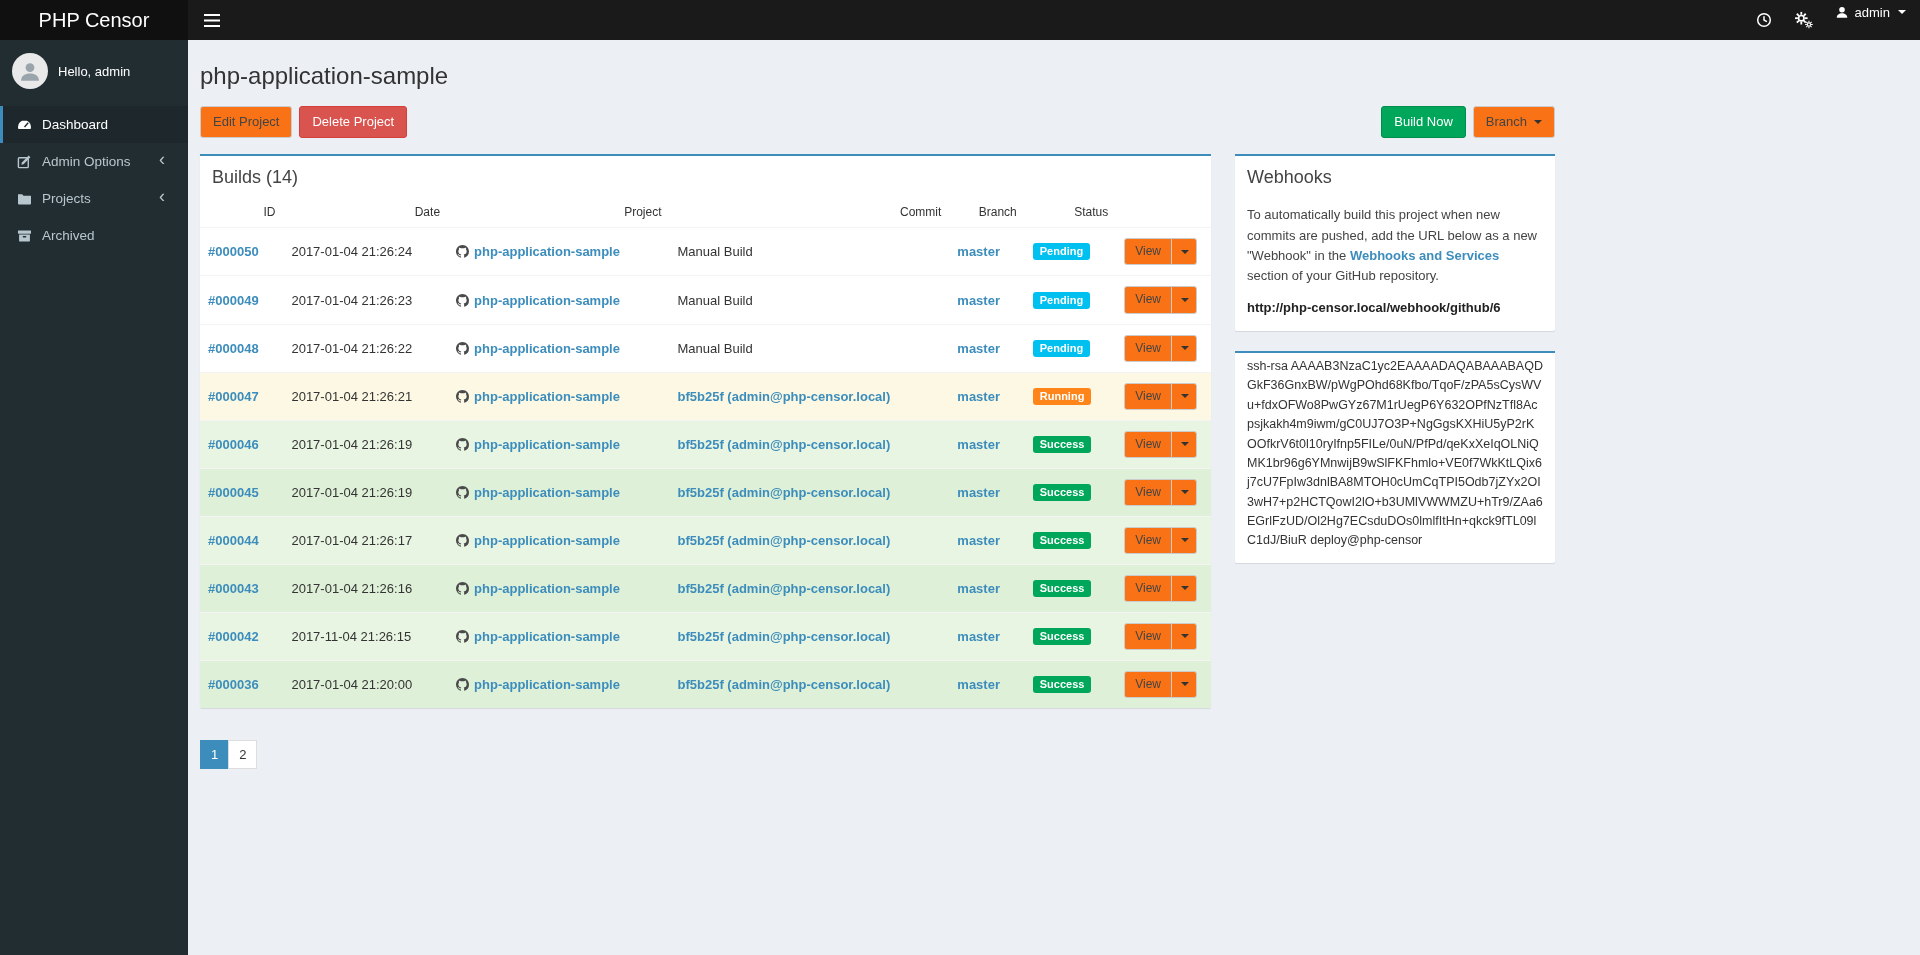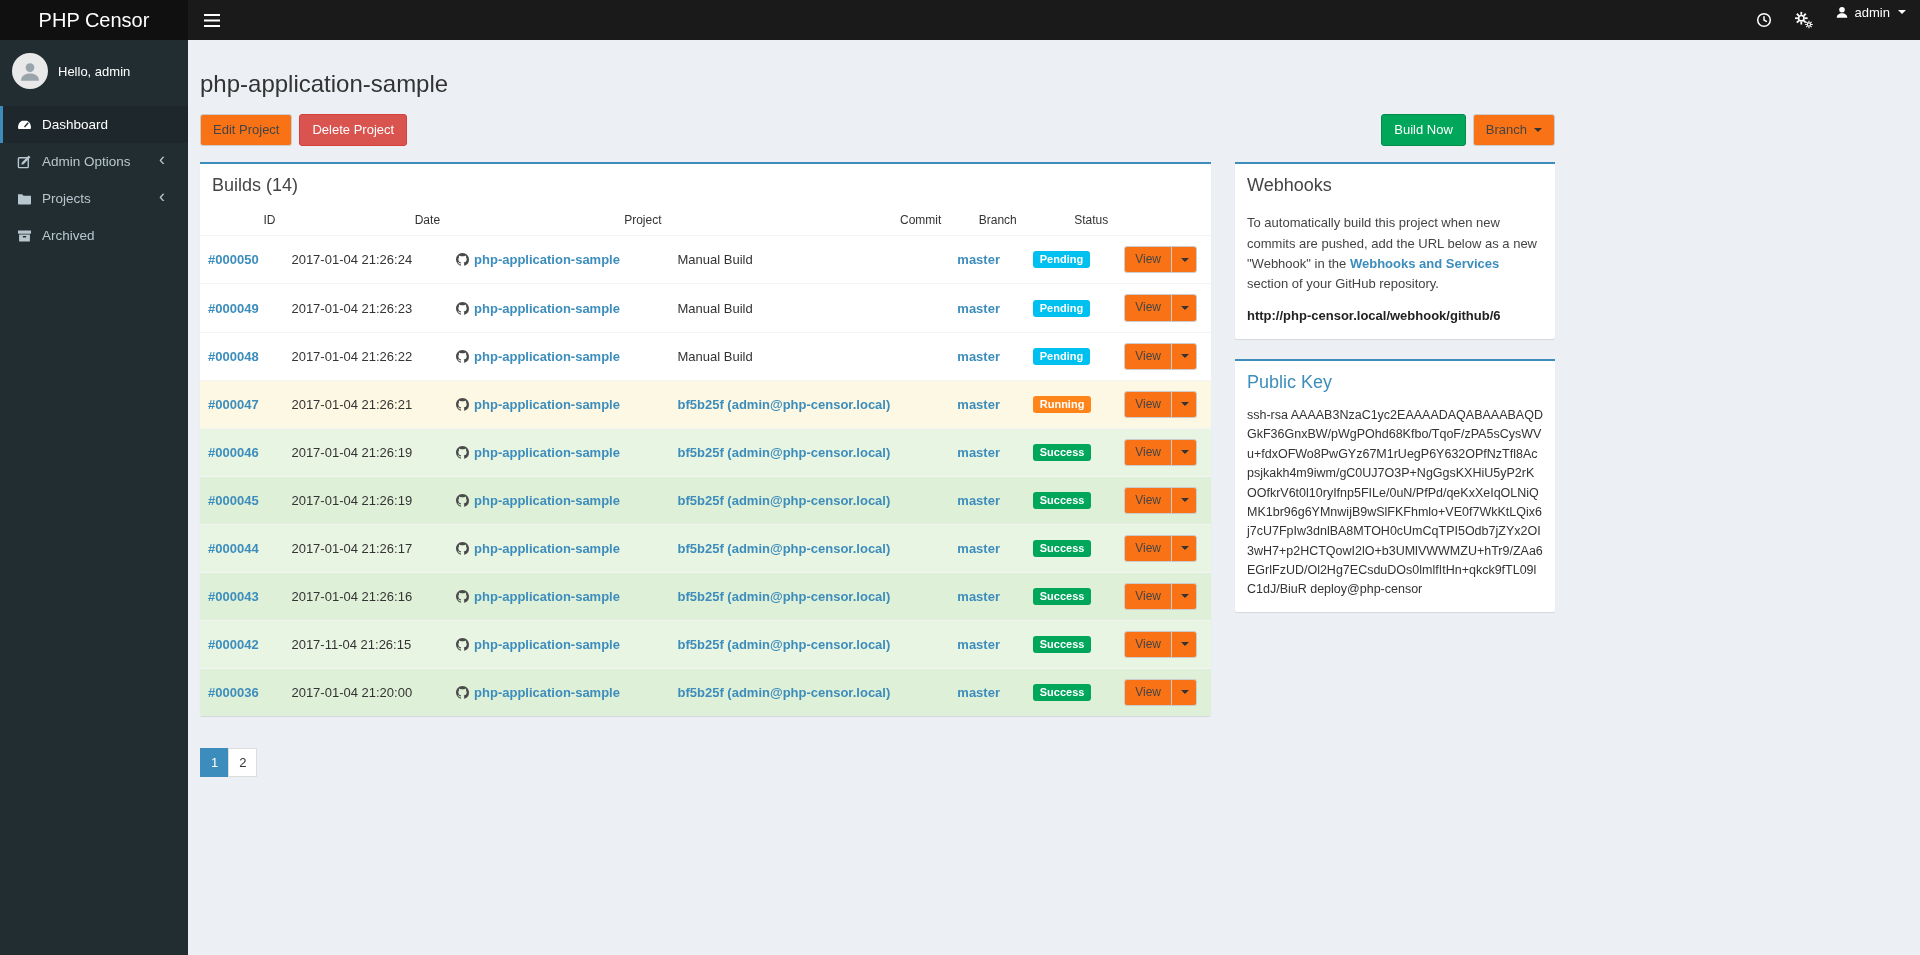--- a/index.html
+++ b/index.html
@@ -47,21 +47,21 @@
   .nav-icon { padding:0 11px; height:40px; display:flex; align-items:center; cursor:pointer; }
   .nav-user { padding:0 14px 16px 10px; height:40px; display:flex; align-items:center; gap:6px; cursor:pointer; font-size:13px; }
   .caret {
     display:inline-block; width:0; height:0;
     border-left:4px solid transparent; border-right:4px solid transparent;
     border-top:4px solid currentColor; margin-left:2px; vertical-align:middle;
   }
   .caret-dark { color:#333; }
 
   
-  .content { padding:16px 12px 20px 12px; }
+  .content { padding:8px 12px 20px 12px; }
   .content-inner { width:1355px; }
   .page-title { font-size:24px; font-weight:400; color:#333; margin:14px 0 16px 0; }
   .toolbar { display:flex; justify-content:space-between; align-items:center; margin-bottom:16px; }
   .toolbar-left, .toolbar-right { display:flex; gap:7px; }
 
   .btn {
     font-family:inherit; font-size:13px; padding:6px 12px; border-radius:3px;
     border:1px solid transparent; cursor:pointer; line-height:1.42; display:inline-flex; align-items:center; gap:5px;
   }
   .btn-default { background:#f97316; border-color:#ccc; color:#444; }
@@ -456,21 +456,20 @@
 
           <div class="col-side">
             <div class="panel">
               <div class="panel-heading">Webhooks</div>
               <div class="panel-body">
                 <p class="webhook-text"><span>To automatically build this project when new commits are pushed, add the URL below as a new "Webhook" in the </span><a class="link">Webhooks and Services</a><span> section of your GitHub repository.</span></p>
                 <p class="webhook-url">http://php-censor.local/webhook/github/6</p>
               </div>
             </div>
             <div class="panel">
-              <div class="panel-heading blue">Public Key</div>
               <div class="panel-body">
                 <div class="key-text">ssh-rsa AAAAB3NzaC1yc2EAAAADAQABAAABAQDGkF36GnxBW/pWgPOhd68Kfbo/TqoF/zPA5sCysWVu+fdxOFWo8PwGYz67M1rUegP6Y632OPfNzTfl8Acpsjkakh4m9iwm/gC0UJ7O3P+NgGgsKXHiU5yP2rKOOfkrV6t0l10ryIfnp5FILe/0uN/PfPd/qeKxXeIqOLNiQMK1br96g6YMnwijB9wSlFKFhmlo+VE0f7WkKtLQix6j7cU7FpIw3dnlBA8MTOH0cUmCqTPI5Odb7jZYx2OI3wH7+p2HCTQowI2lO+b3UMlVWWMZU+hTr9/ZAa6EGrlFzUD/Ol2Hg7ECsduDOs0lmlfItHn+qkck9fTL09lC1dJ/BiuR deploy@php-censor</div>
               </div>
             </div>
           </div>
         </div>
       </div>
     </div>
   </div>
 </div>

